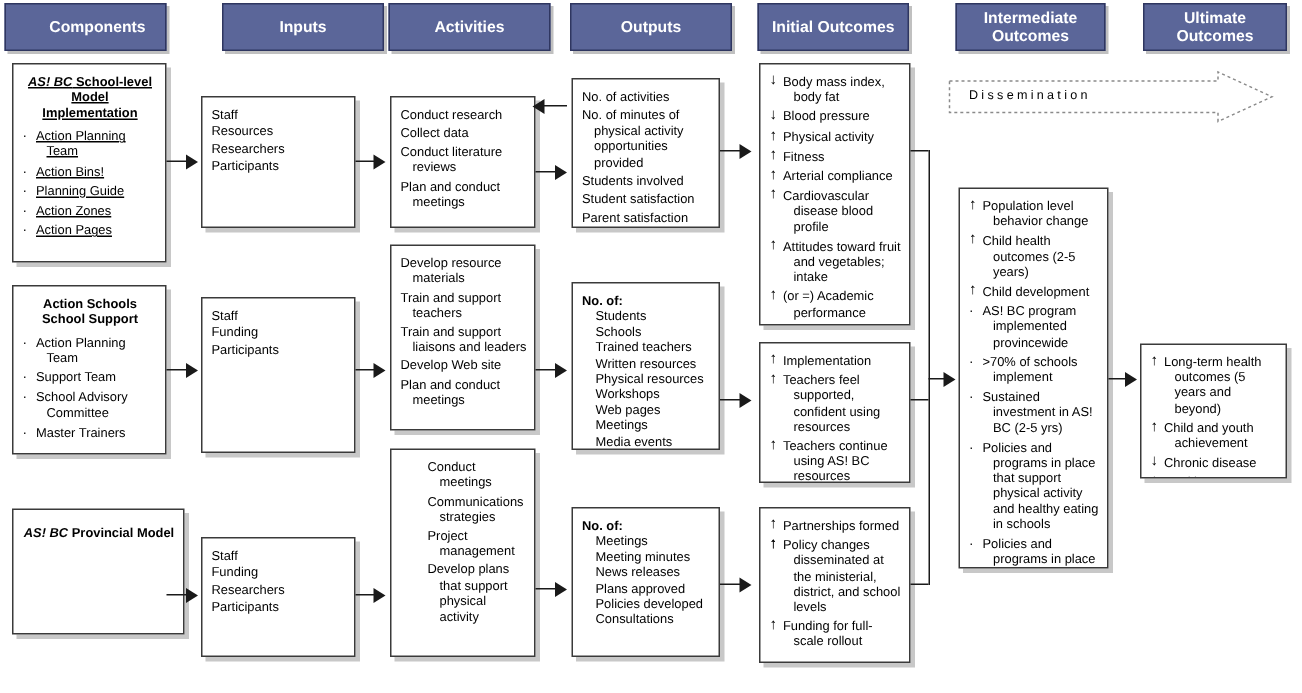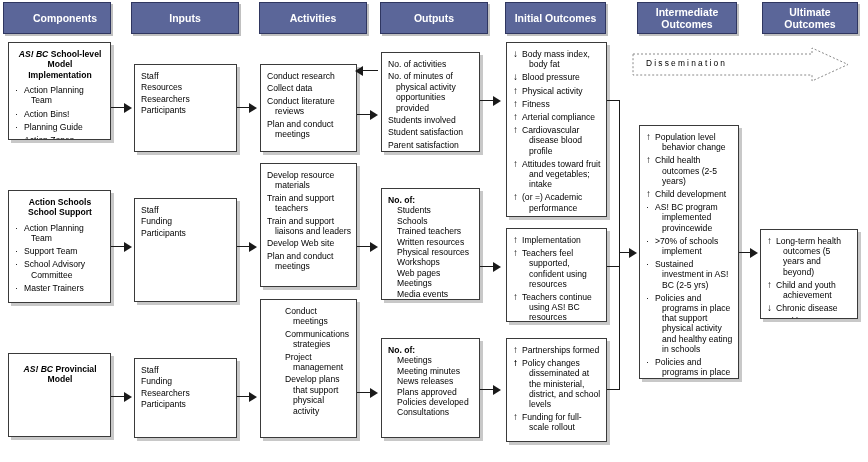--- a/index.html
+++ b/index.html
@@ -142,38 +142,38 @@
   }
 </style>
 </head>
 <body>
 
 <div id="canvas">
 
   <div class="col-header" style="left:3px;width:108px;padding-left:16px;">
       <span>Components</span>
     </div>
-  <div class="col-header" style="left:131px;width:108px;">
+  <div class="col-header" style="left:148px;width:108px;">
       <span>Inputs</span>
     </div>
   <div class="col-header" style="left:259px;width:108px;">
       <span>Activities</span>
     </div>
   <div class="col-header" style="left:380px;width:108px;">
       <span>Outputs</span>
     </div>
   <div class="col-header" style="left:505px;width:101px;">
       <span>Initial Outcomes</span>
     </div>
   <div class="col-header" style="left:637px;width:100px;white-space:pre-line;"><span>Intermediate
 Outcomes</span></div>
   <div class="col-header" style="left:762px;width:96px;white-space:pre-line;"><span>Ultimate
 Outcomes</span></div>
 
-  <div class="box" style="left:8px;top:42px;width:103px;height:98px;">
+  <div class="box" style="left:8px;top:42px;width:103px;height:133px;text-decoration:underline;">
     <div class="box-title"><span class="ital">AS! BC</span><span> School-level Model Implementation</span></div>
     <div class="item bul">
         <span class="mk">·</span>
         <span class="hang">Action Planning Team</span>
       </div>
     <div class="item bul">
         <span class="mk">·</span>
         <span class="hang">Action Bins!</span>
       </div>
     <div class="item bul">
@@ -203,21 +203,21 @@
     <div class="item bul">
         <span class="mk">·</span>
         <span class="hang">School Advisory Committee</span>
       </div>
     <div class="item bul">
         <span class="mk">·</span>
         <span class="hang">Master Trainers</span>
       </div>
   </div>
 
-  <div class="box" style="left:8px;top:353px;width:103px;height:84px;">
+  <div class="box" style="left:8px;top:339px;width:115px;height:84px;">
     <div class="box-title" style="margin-top:4px;"><span class="ital">AS! BC</span><span> Provincial Model</span></div>
   </div>
 
   <div class="box" style="left:134px;top:64px;width:103px;height:88px;">
     <div class="line">Staff</div>
     <div class="line">Resources</div>
     <div class="line">Researchers</div>
     <div class="line">Participants</div>
   </div>
 

